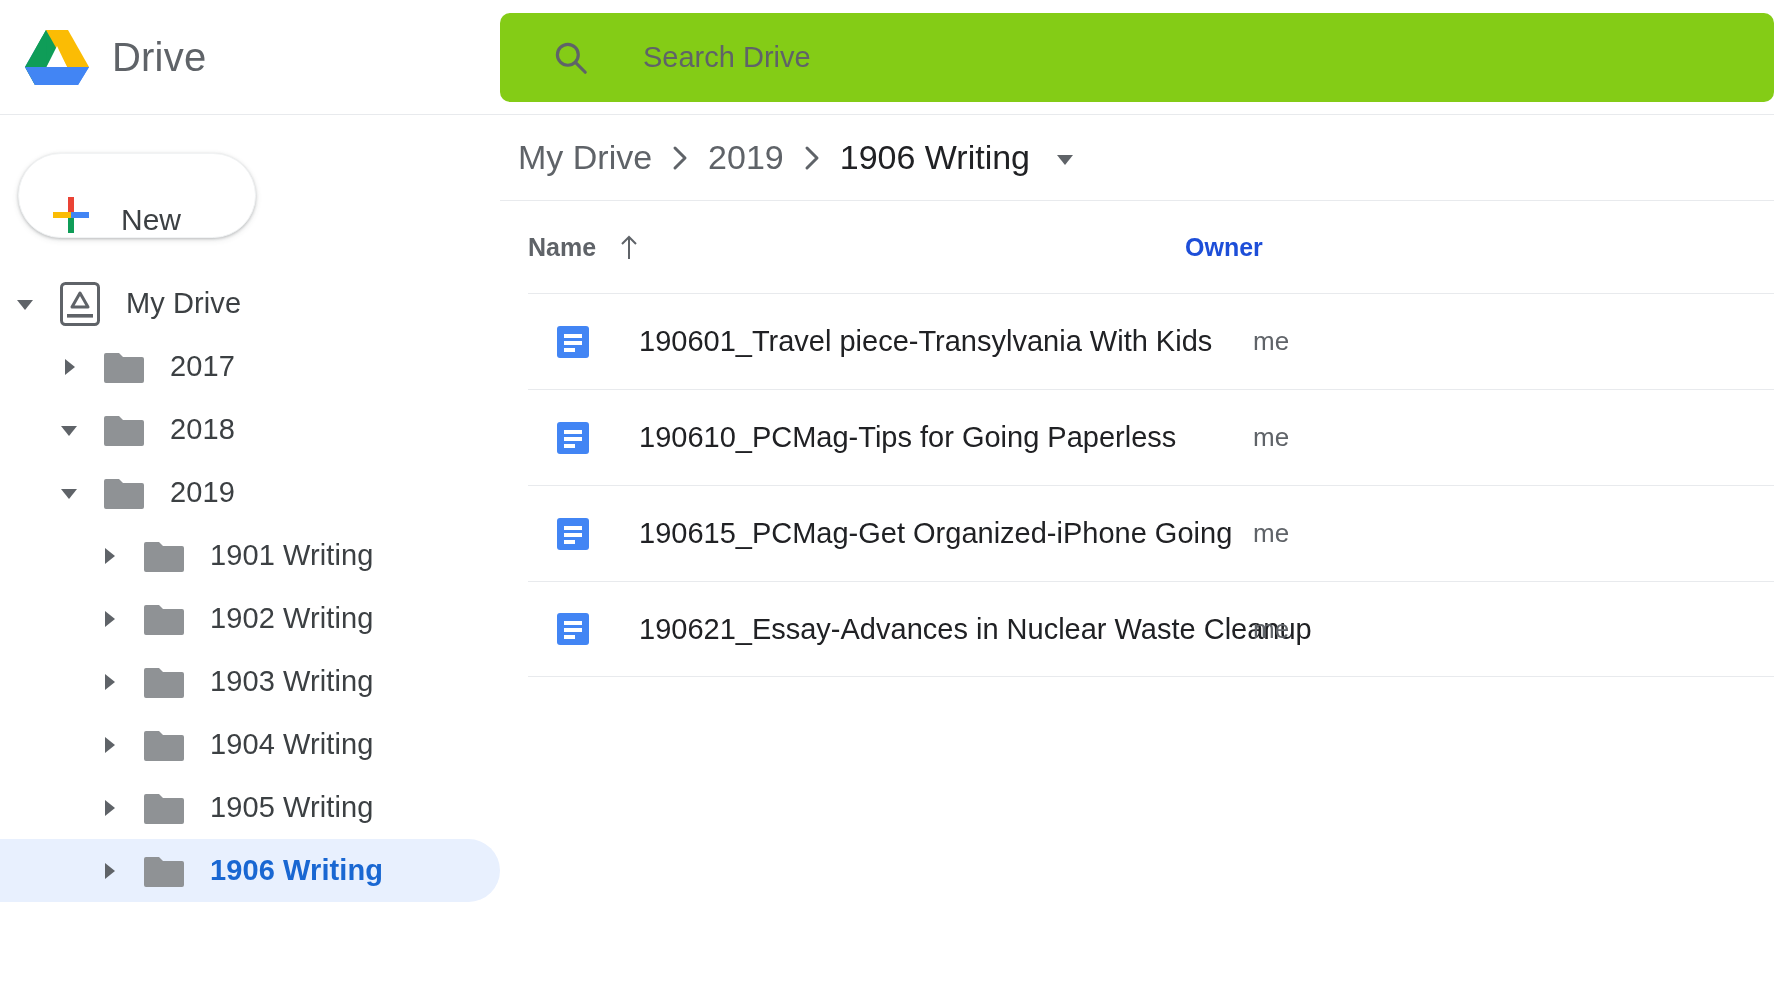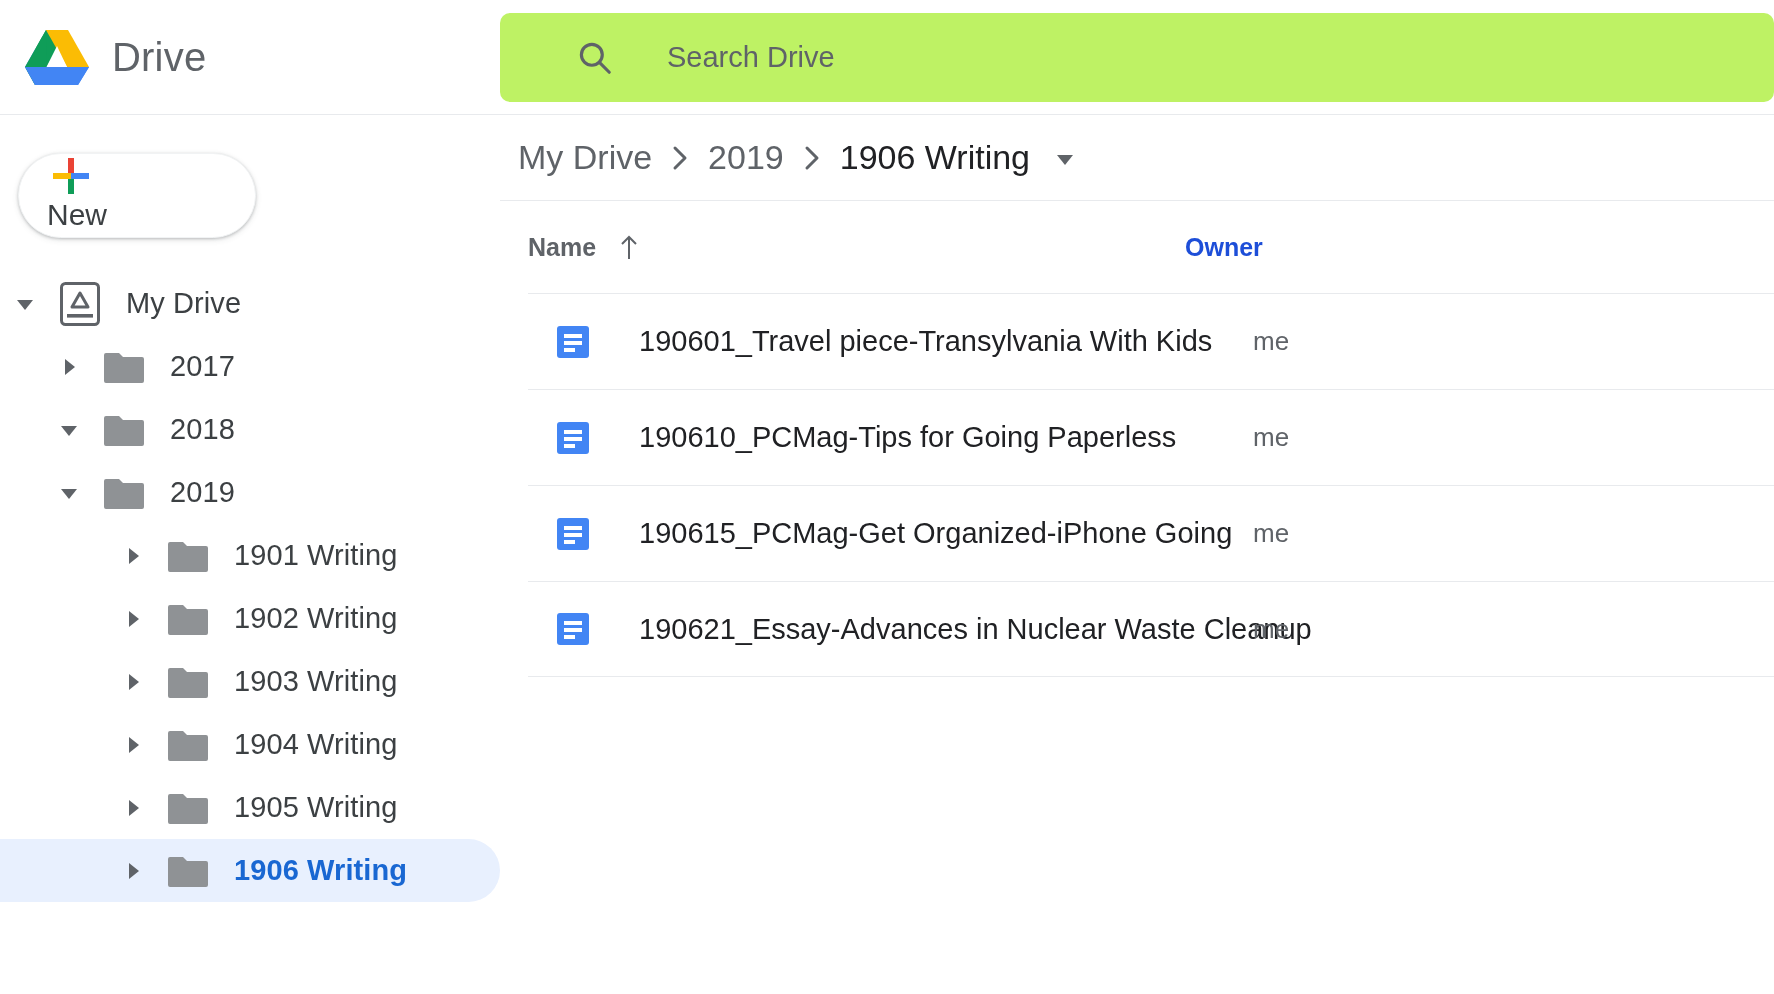--- a/index.html
+++ b/index.html
@@ -28,24 +28,24 @@
     font-size: 40px; font-weight: 400; color: #5f6368;
     margin-left: 22px; letter-spacing: .2px;
   }
   .search-wrap {
     position: absolute; left: 500px; top: 13px;
     width: 1330px; height: 89px;
     display: flex; align-items: center;
   }
   .search-box {
     width: 1274px; height: 89px;
-    background: #bef264;
+    background: #84cc16;
     border-radius: 10px;
     display: flex; align-items: center;
-    padding-left: 76px;
+    padding-left: 52px;
     cursor: text;
   }
   .search-icon { width: 38px; height: 38px; flex: 0 0 auto; }
   .search-input {
     border: none; outline: none; background: transparent;
     font-family: "Liberation Sans", sans-serif;
     font-size: 29px; color: #3c4043;
     margin-left: 53px; width: 900px;
   }
   .search-input::placeholder { color: #5f6368; }
@@ -57,23 +57,22 @@
     background: #fff;
     overflow: hidden;
   }
   .new-btn {
     margin: 38px 0 0 18px;
     width: 238px; height: 85px;
     background: #fff;
     border: 1px solid #f1f3f4;
     border-radius: 44px;
     box-shadow: 0 1px 3px rgba(60,64,67,.28), 0 2px 6px rgba(60,64,67,.12);
-    display: flex; align-items: flex-start;
+    display: flex; align-items: flex-end;
     cursor: pointer;
-    flex-direction: column;
   }
   .plus-icon { width: 44px; height: 44px; margin-left: 30px; flex: 0 0 auto; }
   .new-label {
     font-size: 30px; color: #3c4043; margin-left: 28px;
     font-weight: 400;
   }
 
   .tree { margin-top: 34px; }
   .tree-row {
     display: flex; align-items: center;
@@ -92,21 +91,21 @@
   .twisty svg { display: block; }
 
   .folder-icon { width: 40px; height: 32px; flex: 0 0 auto; margin-left: 22px; }
   .drivehome-icon { width: 40px; height: 44px; flex: 0 0 auto; margin-left: 22px; }
   .tree-label {
     font-size: 29px; color: #3c4043; margin-left: 26px;
     white-space: nowrap; letter-spacing: .1px;
   }
   .lvl0 { padding-left: 12px; }
   .lvl1 { padding-left: 56px; align-items: center; }
-  .lvl2 { padding-left: 120px; }
+  .lvl2 { padding-left: 96px; }
 
   
   .main {
     position: absolute; top: 115px; left: 500px;
     width: 1274px; height: 879px;
   }
   .breadcrumb {
     height: 86px; display: flex; align-items: center;
     border-bottom: 1px solid #e8eaed;
     padding-left: 18px;

